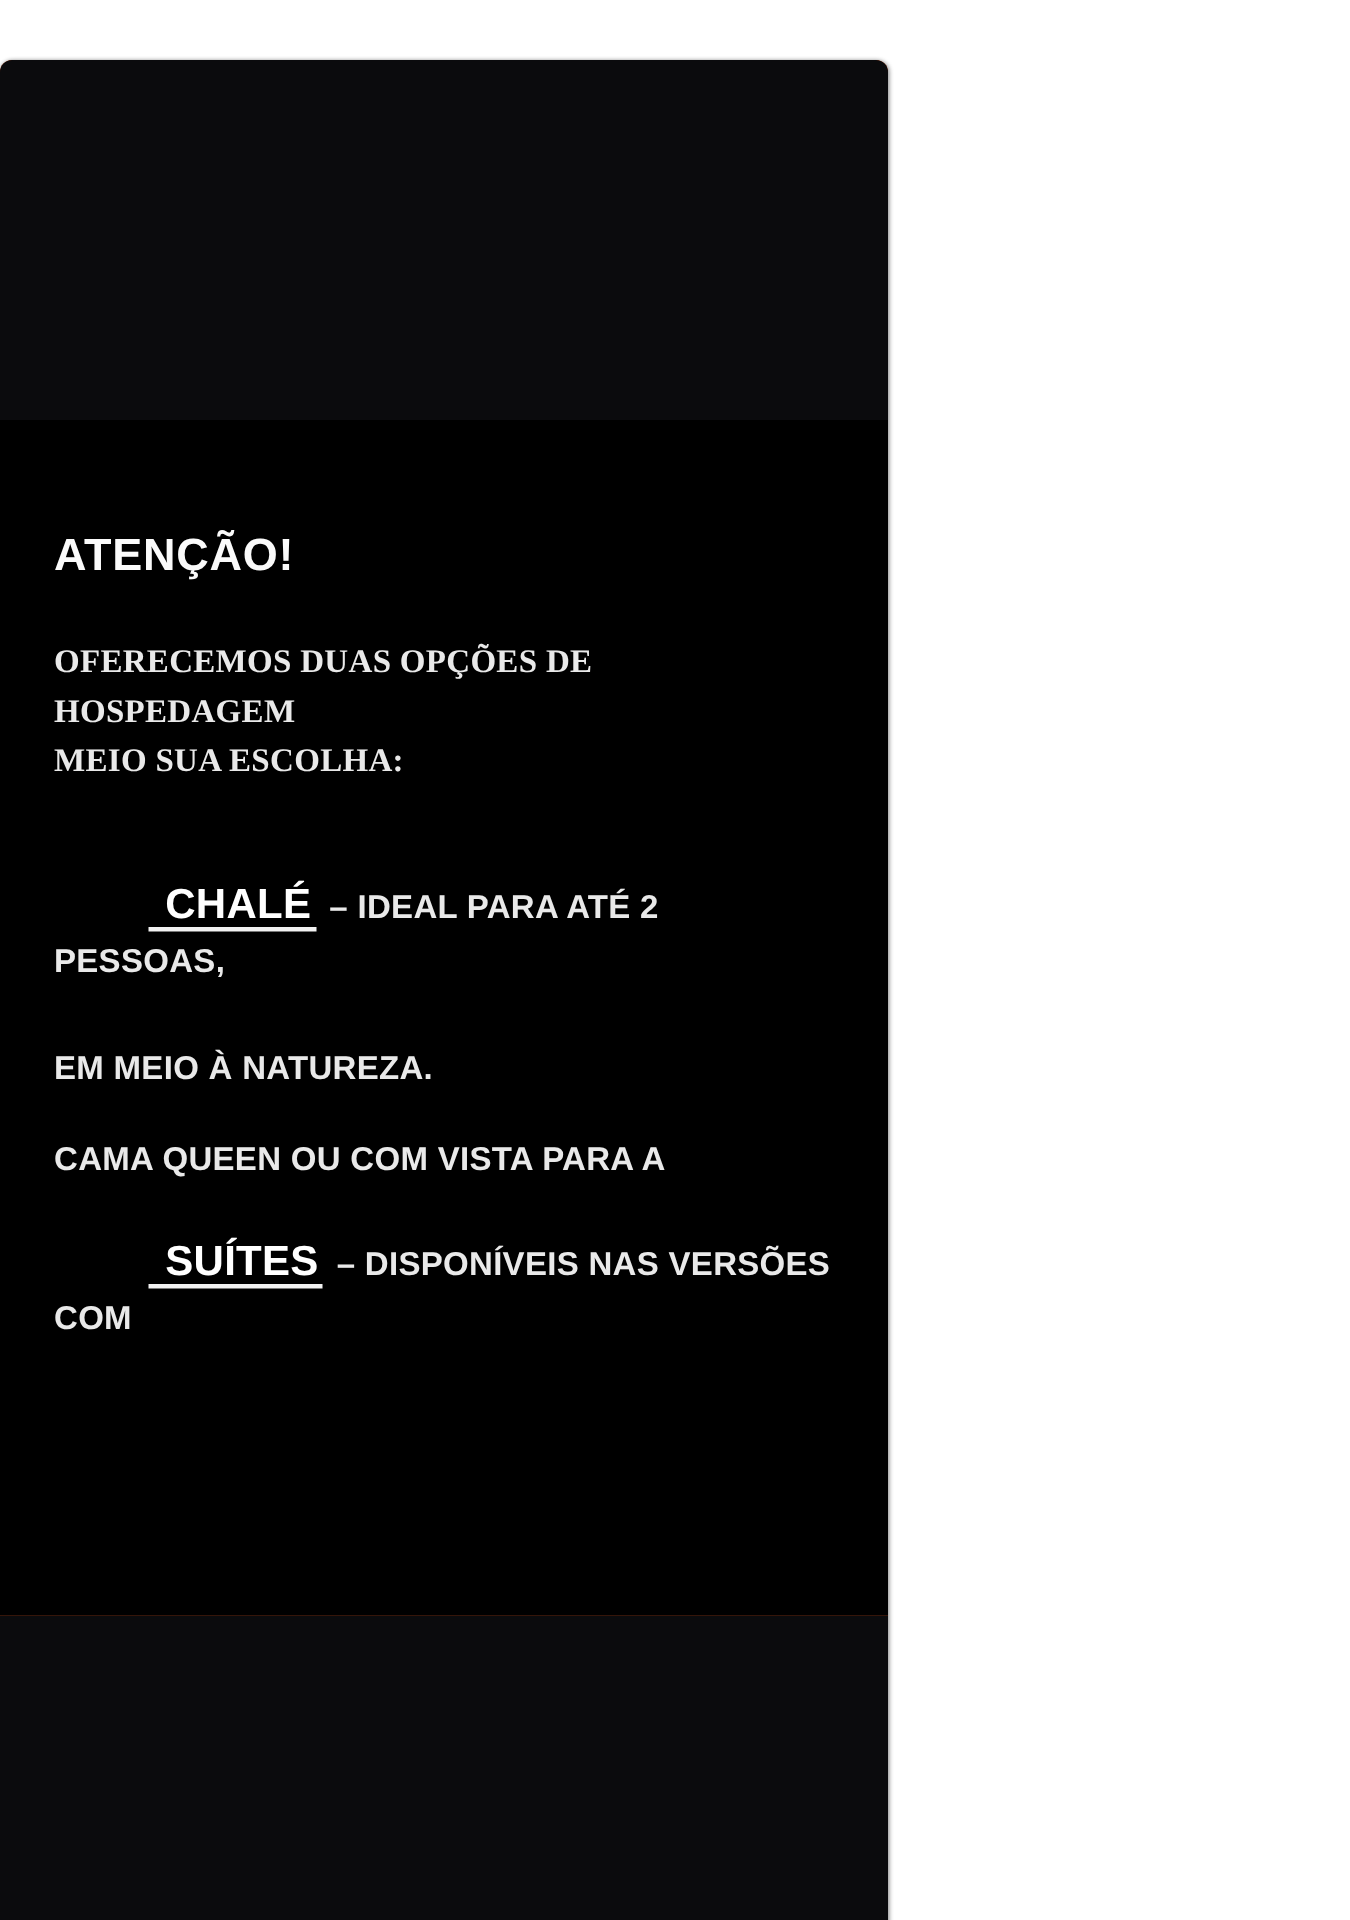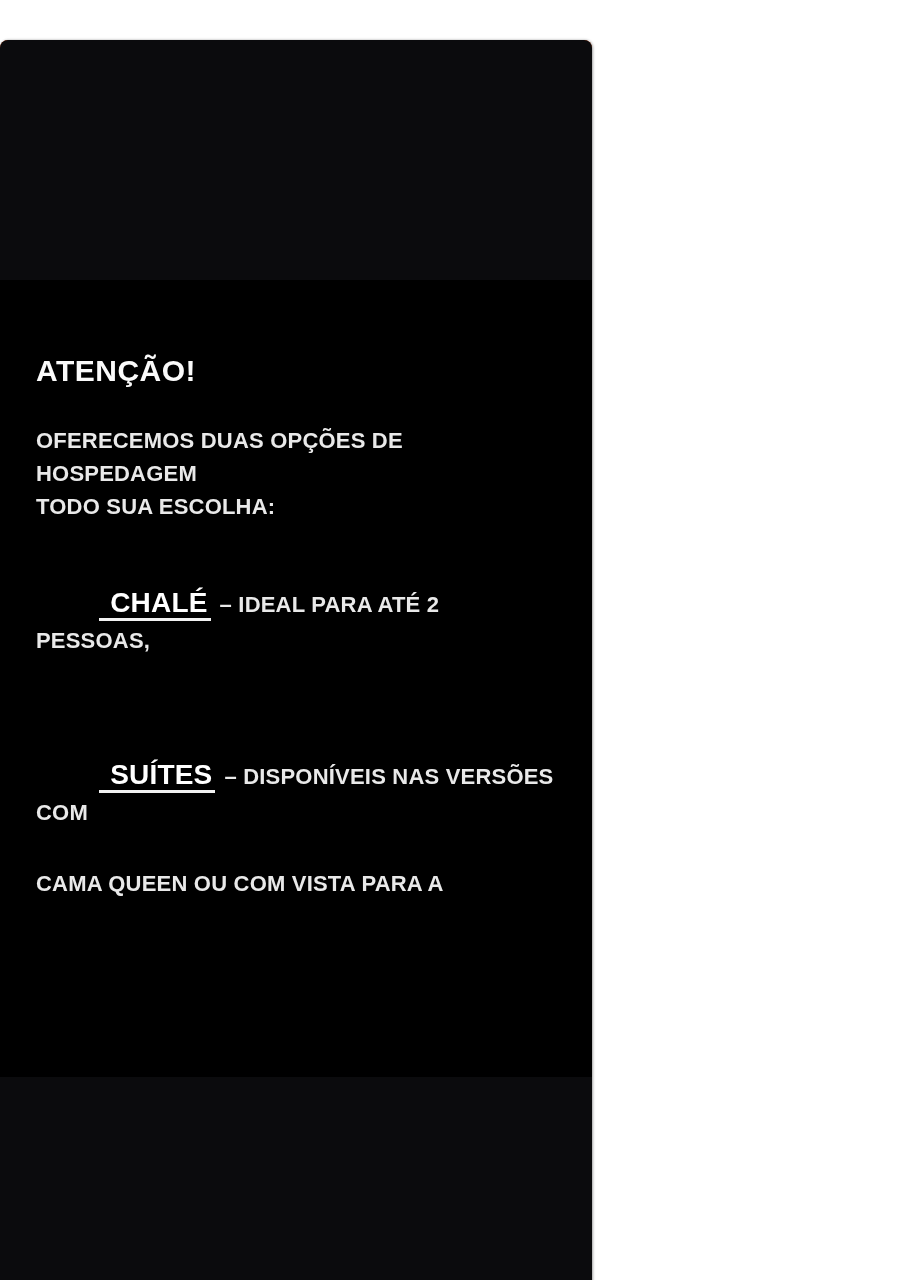--- a/index.html
+++ b/index.html
@@ -37,20 +37,21 @@
   }
   .notice-heading {
     font-size: 30px;
     font-weight: bold;
     line-height: 34px;
     color: #fafafa;
     letter-spacing: 0.5px;
   }
   .notice-intro {
     margin-top: 36px;
+    font-family: Liberation Serif, serif;
   }
   .line {
     font-size: 22px;
     font-weight: bold;
     line-height: 33px;
     letter-spacing: 0.2px;
     color: #e9e9e9;
     white-space: pre-wrap;
   }
   .option-block { margin-top: 28px; }
@@ -73,34 +74,35 @@
   <div class="image-card">
 
     <div class="letterbox letterbox-top"></div>
 
     <div class="slide-area">
 
       <div class="notice-heading">ATENÇÃO!</div>
 
       <div class="notice-intro">
         <div class="line">OFERECEMOS DUAS OPÇÕES DE HOSPEDAGEM</div>
-        <div class="line">TODO SUA ESCOLHA:</div>
+        <div class="line">MEIO SUA ESCOLHA:</div>
       </div>
 
       <div class="option-block">
         <div class="line option-first-line">
           <span class="option-term">CHALÉ</span><span class="option-rest">– IDEAL PARA ATÉ 2 PESSOAS,</span>
         </div>
+        <div class="line">EM MEIO À NATUREZA.</div>
       </div>
 
       <div class="option-block">
+        <div class="line">CAMA QUEEN OU COM VISTA PARA A</div>
         <div class="line option-first-line">
           <span class="option-term">SUÍTES</span><span class="option-rest">– DISPONÍVEIS NAS VERSÕES COM</span>
         </div>
-        <div class="line">CAMA QUEEN OU COM VISTA PARA A</div>
       </div>
 
     </div>
 
     <div class="letterbox letterbox-bottom"></div>
 
   </div>
 </div>
 
 </body></html>

